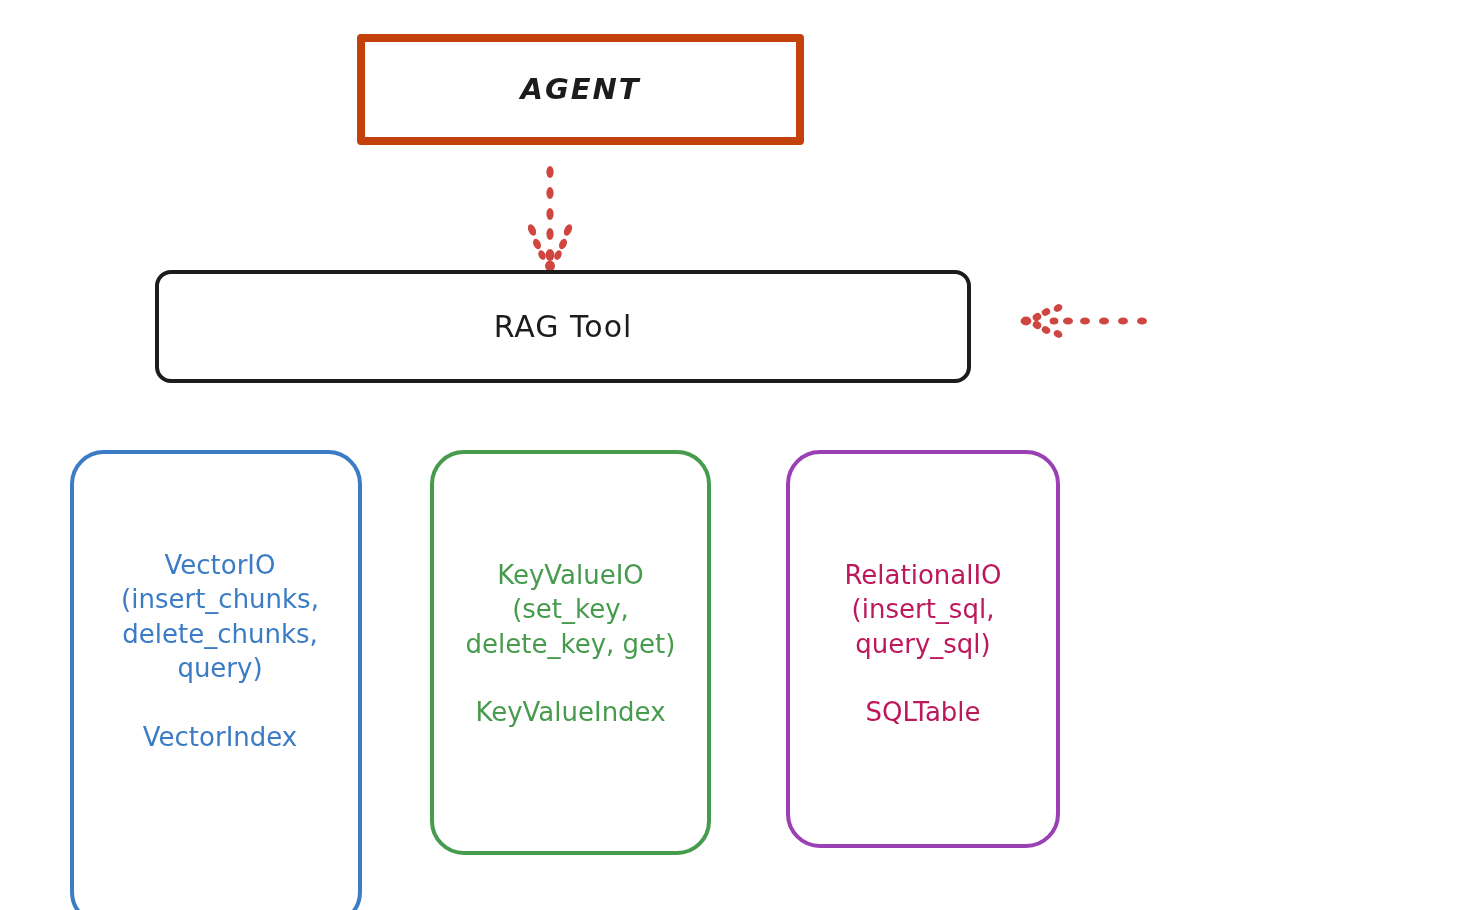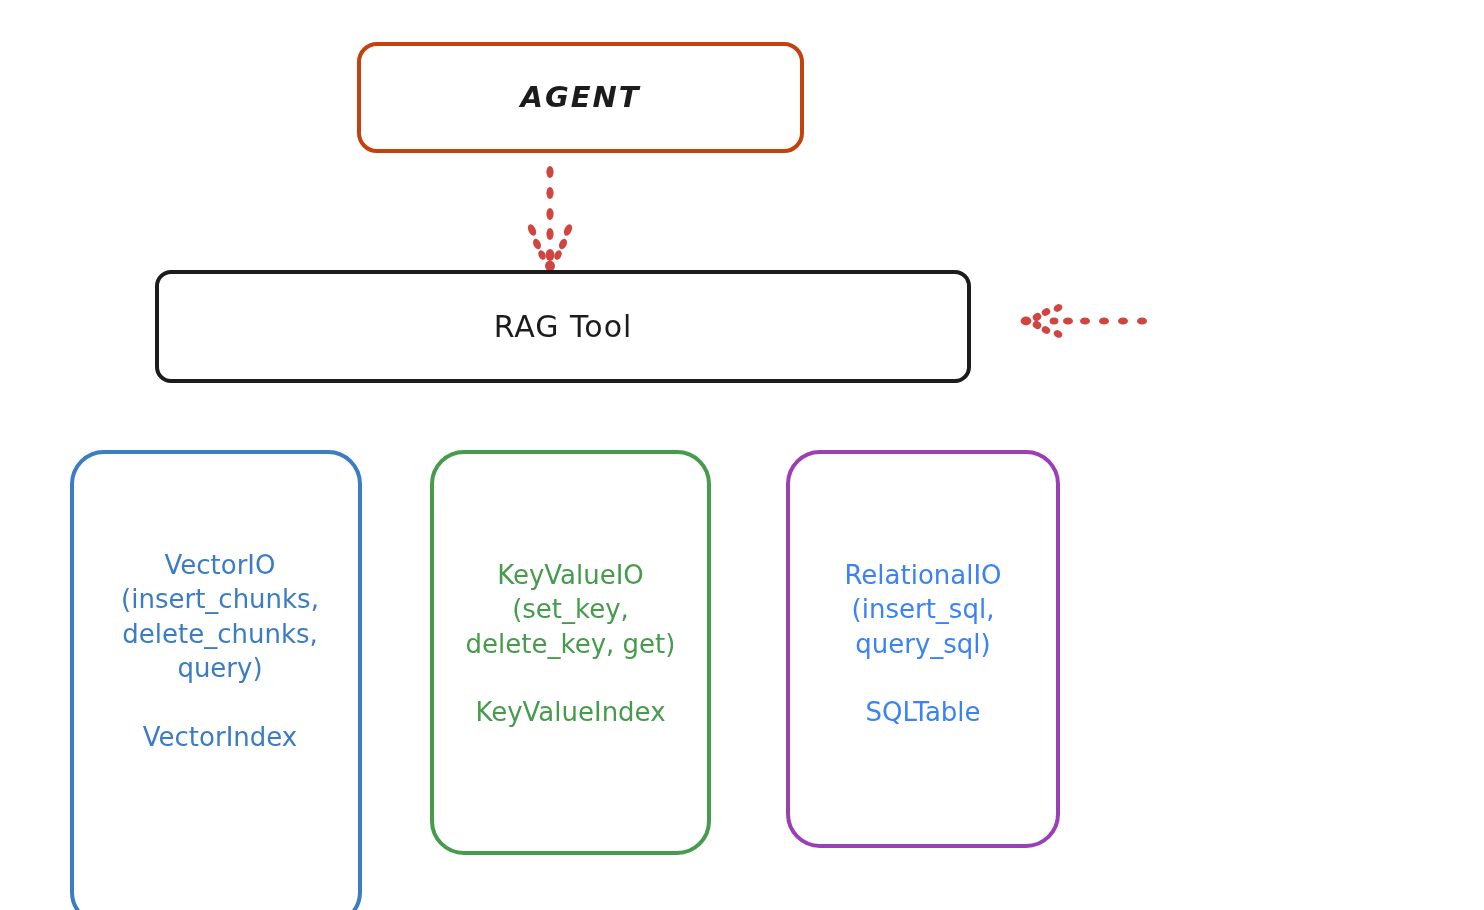--- a/index.html
+++ b/index.html
@@ -27,25 +27,25 @@
     text-align: center;
   }
   .node-label {
     white-space: pre-line;
     line-height: 1.33;
   }
 
   
   #agent-box {
     left: 357px;
-    top: 42px;
+    top: 34px;
     width: 447px;
     height: 111px;
-    border: 4px solid #c2410c;
-    border-radius: 20px;
+    border: 8px solid #c2410c;
+    border-radius: 4px;
   }
   #agent-box .node-label {
     font-family: "DejaVu Sans", sans-serif;
     font-style: italic;
     font-weight: 700;
     font-size: 29px;
     letter-spacing: 2px;
     color: #1c1c1c;
   }
 
@@ -192,21 +192,21 @@
   </div>
 
   <div class="node leaf" id="keyvalue-box" style="border-color: rgb(71, 155, 77); color: rgb(71, 155, 77);">
     <span class="node-label">KeyValueIO
 (set_key,
 delete_key, get)
 
 KeyValueIndex</span>
   </div>
 
-  <div class="node leaf" id="relational-box" style="border-color: rgb(155, 63, 181); color: #3b82f6;">
+  <div class="node leaf" id="relational-box" style="border-color: rgb(155, 63, 181); color: #be185d;">
     <span class="node-label">RelationalIO
 (insert_sql,
 query_sql)
 
 SQLTable</span>
   </div>
 
 </div>
 
 </body></html>

